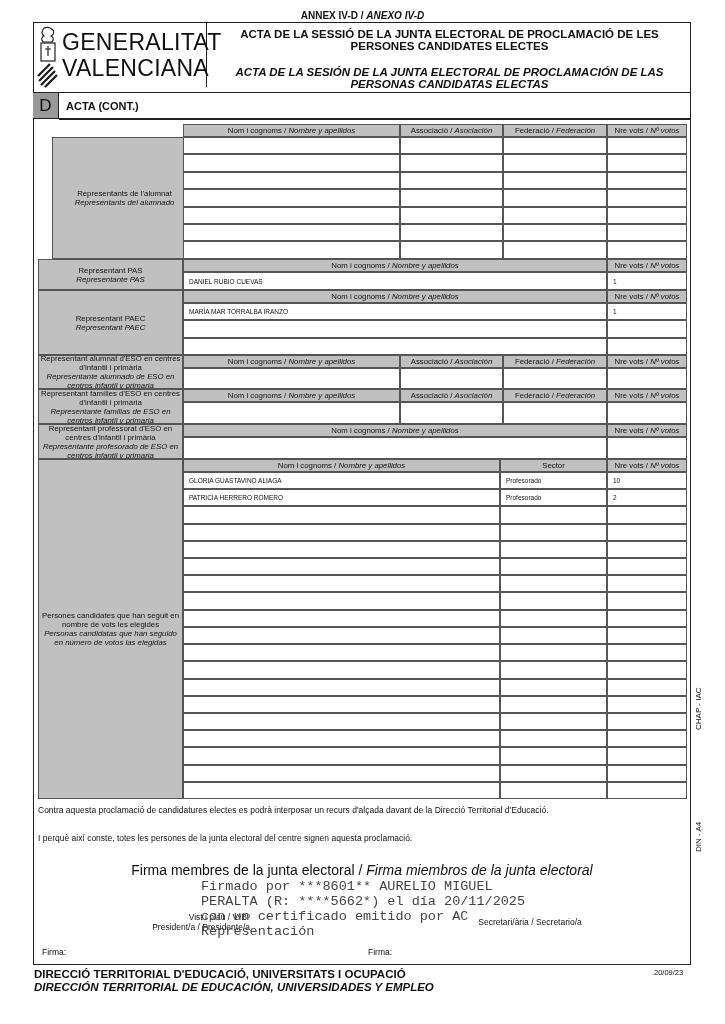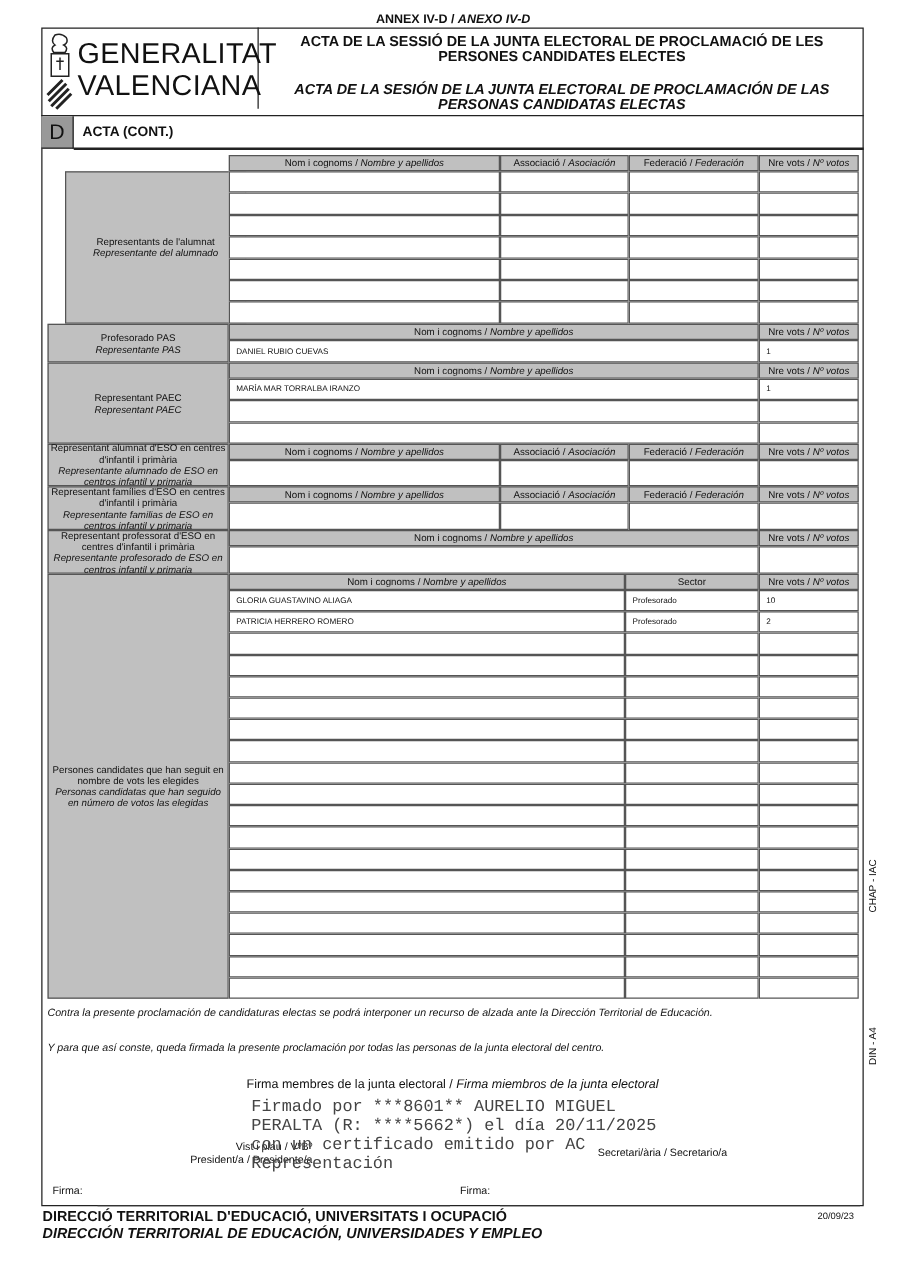--- a/index.html
+++ b/index.html
@@ -16,21 +16,21 @@
   .sec-D { left:33px; top:93px; width:26px; height:26px; background:#999; border-right:1.5px solid #222; border-bottom:1.5px solid #222; box-sizing:border-box; font-size:17px; text-align:center; line-height:25px; }
   .sec-title { left:66px; top:100px; font-size:11px; font-weight:bold; }
   .sec-line { left:59px; top:118px; width:632px; height:1.5px; background:#222; }
   .lbl { background:#c0c0c0; border:1px solid #555; box-sizing:border-box; font-size:7.8px; text-align:center; display:flex; flex-direction:column; justify-content:center; line-height:9px; }
   .lbl i { font-style:italic; }
   .hd { background:#c0c0c0; border:1px solid #555; box-sizing:border-box; font-size:7.8px; text-align:center; line-height:11px; white-space:nowrap; overflow:hidden; }
   .cell { border:1px solid #555; box-sizing:border-box; background:#fff; font-size:6.5px; padding-left:5px; display:flex; align-items:center; }
 
   .foot-text { left:38px; font-size:8.5px; line-height:10px; }
   .foot-text i { font-style:italic; }
-  .firma-caption { left:33px; width:658px; text-align:center; top:862px; font-size:10px; }
+  .firma-caption { left:33px; width:658px; text-align:center; top:862px; font-size:14px; }
   .stamp { left:201px; top:879px; font-family:"Liberation Mono", monospace; font-size:13.5px; line-height:15px; color:#444; white-space:pre; }
   .vist { left:120px; top:912px; width:130px; text-align:right; font-size:8.5px; line-height:10px; }
   .secre { left:440px; top:917px; width:180px; text-align:center; font-size:8.5px; }
   .firma-l { left:42px; top:947px; font-size:8.5px; }
   .firma-r { left:368px; top:947px; font-size:8.5px; }
   .line-l { left:78px; top:964px; width:282px; height:1px; background:#333; }
   .line-r { left:400px; top:964px; width:288px; height:1px; background:#333; }
   .dir-ca { left:34px; top:968px; font-size:11.5px; font-weight:bold; }
   .dir-es { left:34px; top:981px; font-size:11.5px; font-weight:bold; font-style:italic; }
   .date { left:654px; top:968px; font-size:7.5px; }
@@ -60,21 +60,21 @@
 <div class="abs sec-title">ACTA (CONT.)</div>
 <div class="abs sec-line"></div>
 
 <div id="tables">
     <div class="abs hd" style="left: 183px; top: 124px; width: 217px; height: 13px;"><span>Nom i cognoms / </span><i>Nombre y apellidos</i></div>
     <div class="abs hd" style="left: 400px; top: 124px; width: 103px; height: 13px;"><span>Associació / </span><i>Asociación</i></div>
     <div class="abs hd" style="left: 503px; top: 124px; width: 104px; height: 13px;"><span>Federació / </span><i>Federación</i></div>
     <div class="abs hd" style="left: 607px; top: 124px; width: 80px; height: 13px;"><span>Nre vots / </span><i>Nº votos</i></div>
     <div class="abs lbl" style="left: 52px; top: 137px; width: 145px; height: 122px;">
       <div>Representants de l'alumnat</div>
-      <i>Representante del alumnado</i>
+      <i>Representants del alumnado</i>
     </div>
     <div class="abs cell" style="left: 183px; top: 137px; width: 217px; height: 17.4px;"></div>
     <div class="abs cell" style="left: 400px; top: 137px; width: 103px; height: 17.4px;"></div>
     <div class="abs cell" style="left: 503px; top: 137px; width: 104px; height: 17.4px;"></div>
     <div class="abs cell" style="left: 607px; top: 137px; width: 80px; height: 17.4px;"></div>
     <div class="abs cell" style="left: 183px; top: 154.4px; width: 217px; height: 17.4px;"></div>
     <div class="abs cell" style="left: 400px; top: 154.4px; width: 103px; height: 17.4px;"></div>
     <div class="abs cell" style="left: 503px; top: 154.4px; width: 104px; height: 17.4px;"></div>
     <div class="abs cell" style="left: 607px; top: 154.4px; width: 80px; height: 17.4px;"></div>
     <div class="abs cell" style="left: 183px; top: 171.8px; width: 217px; height: 17.4px;"></div>
@@ -91,21 +91,21 @@
     <div class="abs cell" style="left: 607px; top: 206.6px; width: 80px; height: 17.4px;"></div>
     <div class="abs cell" style="left: 183px; top: 224px; width: 217px; height: 17.4px;"></div>
     <div class="abs cell" style="left: 400px; top: 224px; width: 103px; height: 17.4px;"></div>
     <div class="abs cell" style="left: 503px; top: 224px; width: 104px; height: 17.4px;"></div>
     <div class="abs cell" style="left: 607px; top: 224px; width: 80px; height: 17.4px;"></div>
     <div class="abs cell" style="left: 183px; top: 241.4px; width: 217px; height: 17.4px;"></div>
     <div class="abs cell" style="left: 400px; top: 241.4px; width: 103px; height: 17.4px;"></div>
     <div class="abs cell" style="left: 503px; top: 241.4px; width: 104px; height: 17.4px;"></div>
     <div class="abs cell" style="left: 607px; top: 241.4px; width: 80px; height: 17.4px;"></div>
     <div class="abs lbl" style="left: 38px; top: 259px; width: 145px; height: 31px;">
-      <div>Profesorado PAS</div>
+      <div>Representant PAS</div>
       <i>Representante PAS</i>
     </div>
     <div class="abs hd" style="left: 183px; top: 259px; width: 424px; height: 13px;"><span>Nom i cognoms / </span><i>Nombre y apellidos</i></div>
     <div class="abs hd" style="left: 607px; top: 259px; width: 80px; height: 13px;"><span>Nre vots / </span><i>Nº votos</i></div>
     <div class="abs cell" style="left: 183px; top: 272px; width: 424px; height: 18px;">DANIEL RUBIO CUEVAS</div>
     <div class="abs cell" style="left: 607px; top: 272px; width: 80px; height: 18px;">1</div>
     <div class="abs lbl" style="left: 38px; top: 290px; width: 145px; height: 65px; align-items: center;">
       <div>Representant PAEC</div>
       <i>Representant PAEC</i>
     </div>
@@ -209,24 +209,24 @@
     <div class="abs cell" style="left: 607px; top: 747.368px; width: 80px; height: 17.2105px;"></div>
     <div class="abs cell" style="left: 183px; top: 764.579px; width: 317px; height: 17.2105px;"></div>
     <div class="abs cell" style="left: 500px; top: 764.579px; width: 107px; height: 17.2105px;"></div>
     <div class="abs cell" style="left: 607px; top: 764.579px; width: 80px; height: 17.2105px;"></div>
     <div class="abs cell" style="left: 183px; top: 781.789px; width: 317px; height: 17.2105px;"></div>
     <div class="abs cell" style="left: 500px; top: 781.789px; width: 107px; height: 17.2105px;"></div>
     <div class="abs cell" style="left: 607px; top: 781.789px; width: 80px; height: 17.2105px;"></div>
   </div>
 
 <div class="abs foot-text" style="top:805px">
-  <div><i>Contra la presente proclamación de candidaturas electas se podrá interponer un recurso de alzada ante la Dirección Territorial de Educación.</i></div>
+  <div>Contra aquesta proclamació de candidatures electes es podrà interposar un recurs d'alçada davant de la Direcció Territorial d'Educació.</div>
 </div>
 <div class="abs foot-text" style="top:833px">
-  <div><i>Y para que así conste, queda firmada la presente proclamación por todas las personas de la junta electoral del centro.</i></div>
+  <div>I perquè així conste, totes les persones de la junta electoral del centre signen aquesta proclamació.</div>
 </div>
 <div class="abs firma-caption"><span>Firma membres de la junta electoral / </span><i>Firma miembros de la junta electoral</i></div>
 <div class="abs vist">
     <div>Vist i plau / VºBº</div>
     <div>President/a / Presidente/a</div>
   </div>
 <div class="abs secre">Secretari/ària / Secretario/a</div>
 <div class="abs stamp">Firmado por ***8601** AURELIO MIGUEL
 PERALTA (R: ****5662*) el día 20/11/2025
 con un certificado emitido por AC

